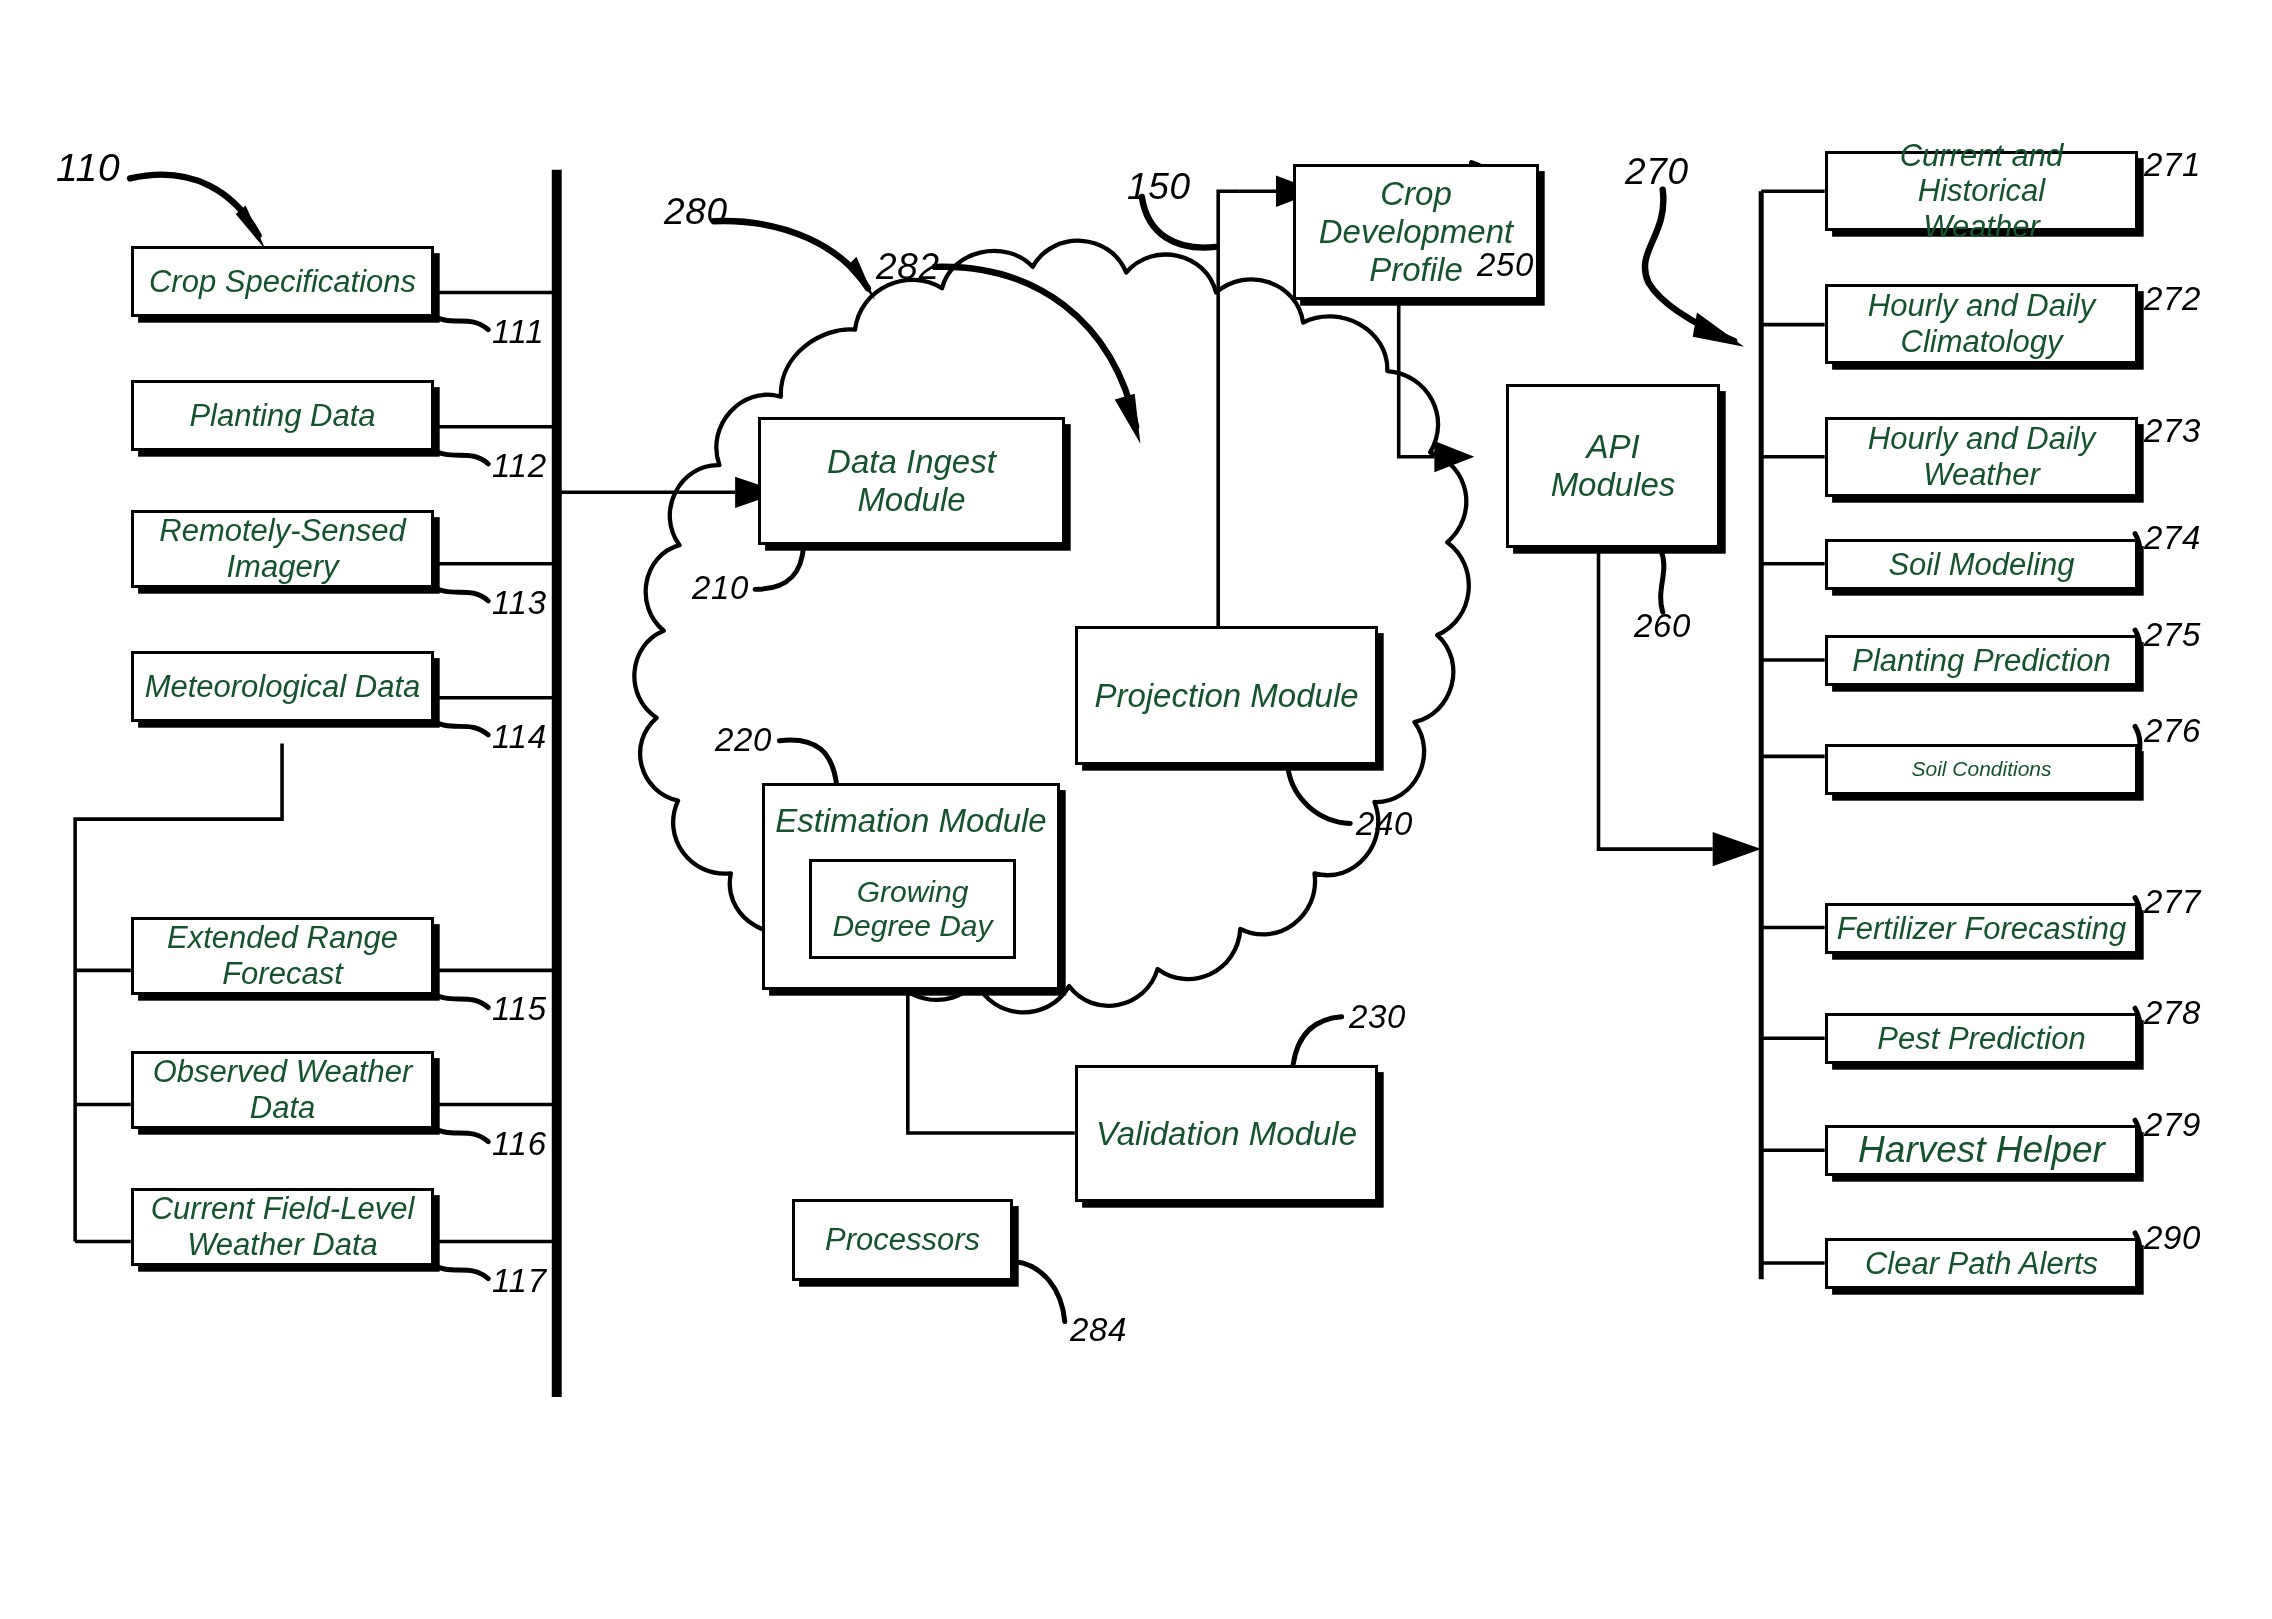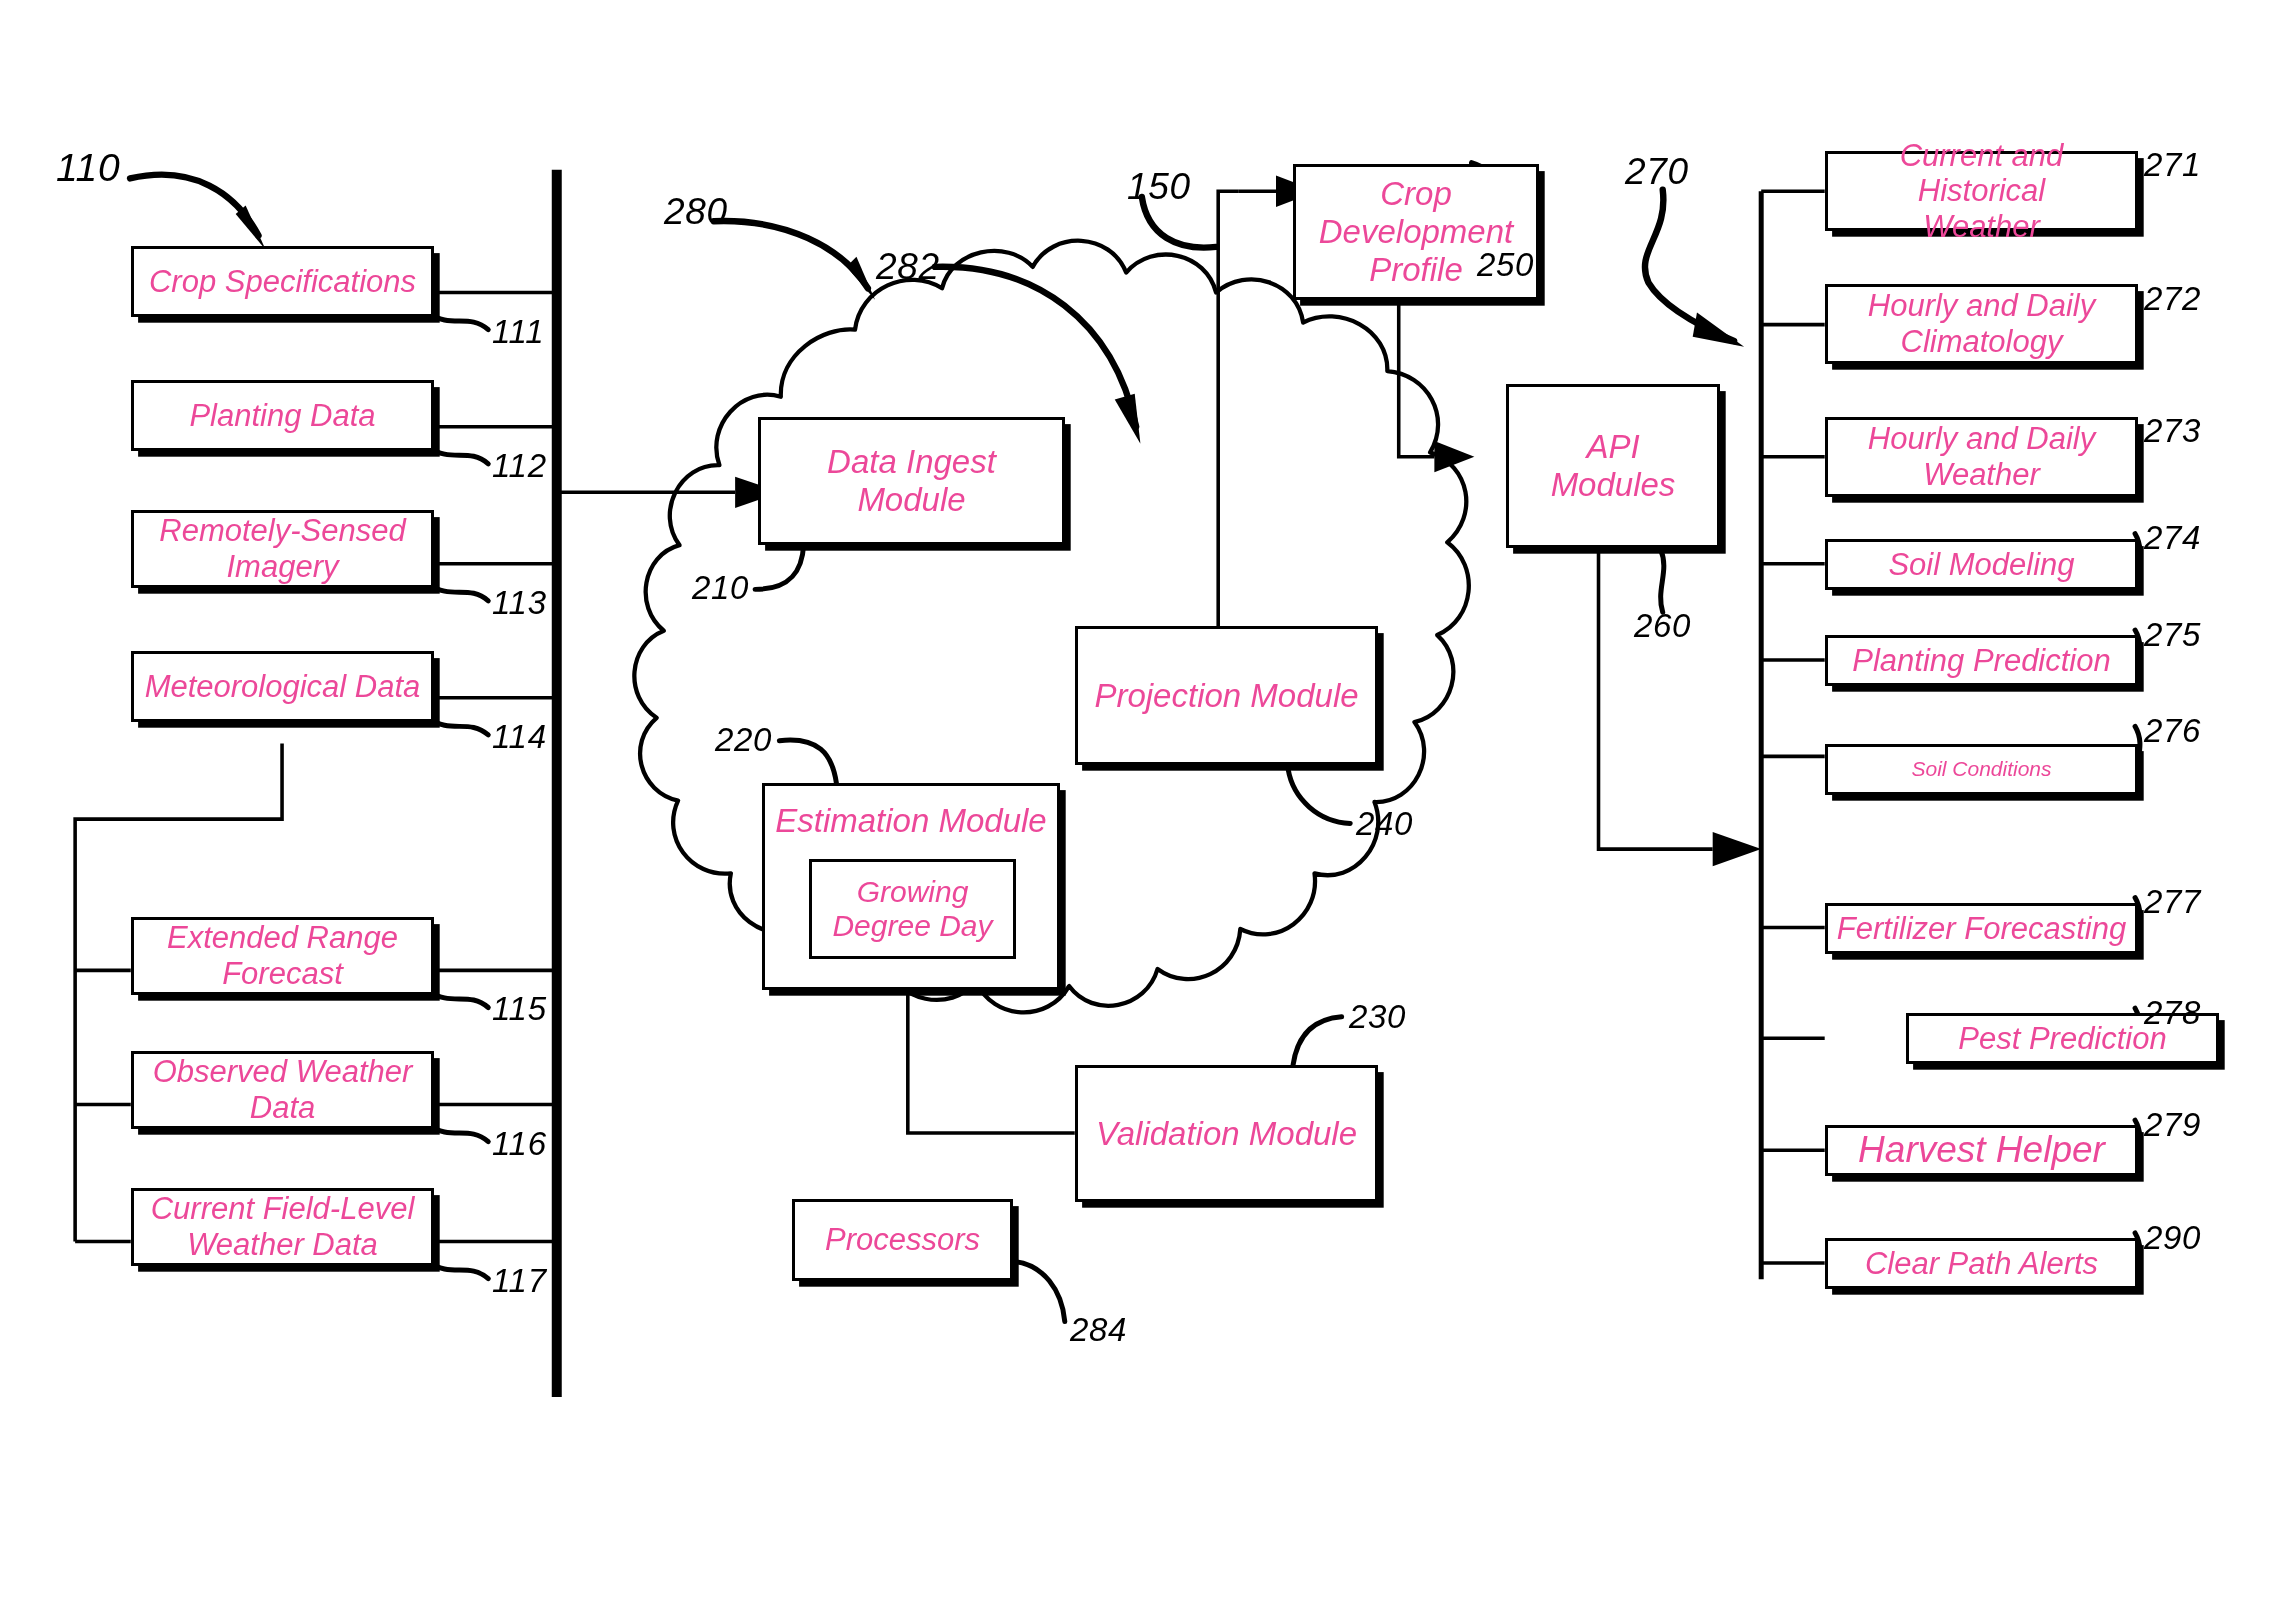--- a/index.html
+++ b/index.html
@@ -70,21 +70,21 @@
     box-sizing: border-box;
     background: #ffffff;
     border: 3.6px solid #000000;
     box-shadow: 6.4px 6.4px 0 -0.7px #000000;
     display: flex;
     align-items: center;
     justify-content: center;
     text-align: center;
     font-style: italic;
     font-weight: 400;
-    color: #ec4899;
+    color: #14532d;
     line-height: 1.15;
     padding: 2.9px 7.1px;
   }
   .node.nested-parent {
     display: block;
     padding: 0;
   }
   .node .title {
     display: block;
     width: 100%;
@@ -340,21 +340,21 @@
   </div>
   <div class="node" style="left:1825px; top:635px; width:313px; height:51px; font-size:31px;">
     <span class="title">Planting Prediction</span>
   </div>
   <div class="node" style="left:1825px; top:744px; width:313px; height:51px; font-size:21px;">
     <span class="title">Soil Conditions</span>
   </div>
   <div class="node" style="left:1825px; top:903px; width:313px; height:51px; font-size:31px;">
     <span class="title">Fertilizer Forecasting</span>
   </div>
-  <div class="node" style="left:1906px; top:1013px; width:313px; height:51px; font-size:31px;">
+  <div class="node" style="left:1825px; top:1013px; width:313px; height:51px; font-size:31px;">
     <span class="title">Pest Prediction</span>
   </div>
   <div class="node" style="left:1825px; top:1125px; width:313px; height:51px; font-size:37px;">
     <span class="title">Harvest Helper</span>
   </div>
   <div class="node" style="left:1825px; top:1238px; width:313px; height:51px; font-size:31px;">
     <span class="title">Clear Path Alerts</span>
   </div>
 
   <div class="ref" style="left:56px; top:146px; font-size:39px;">110</div>

